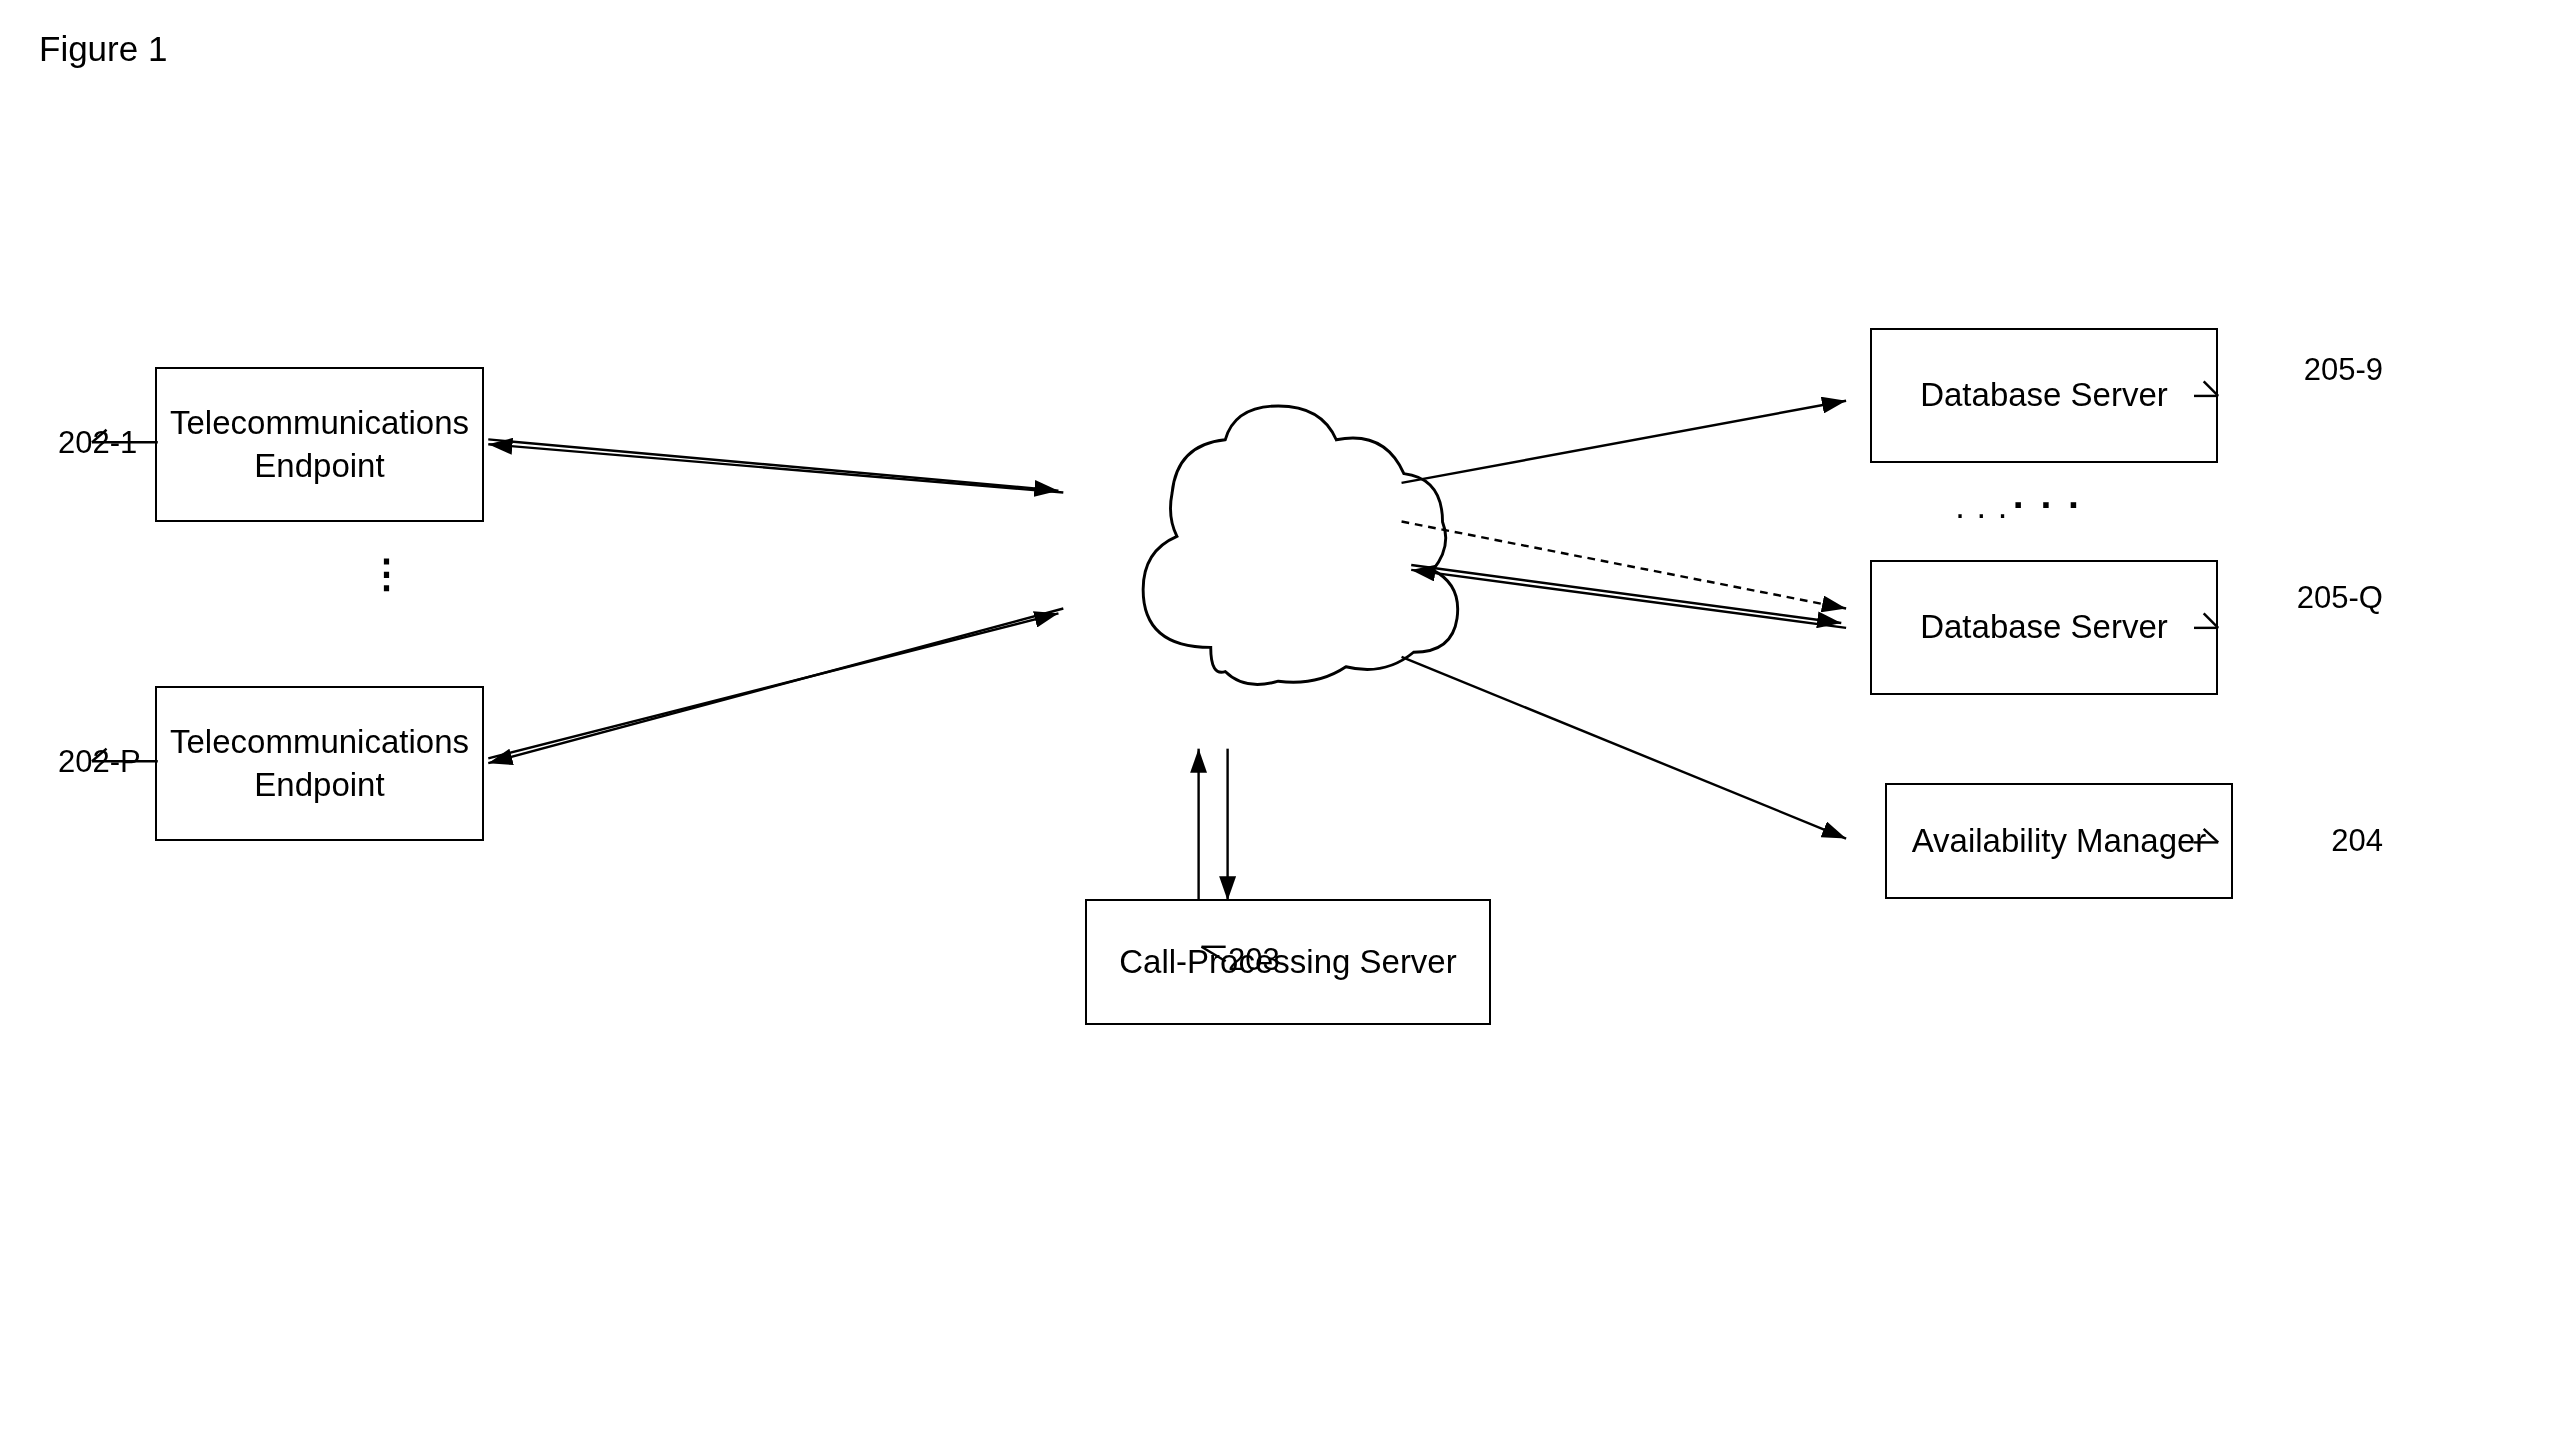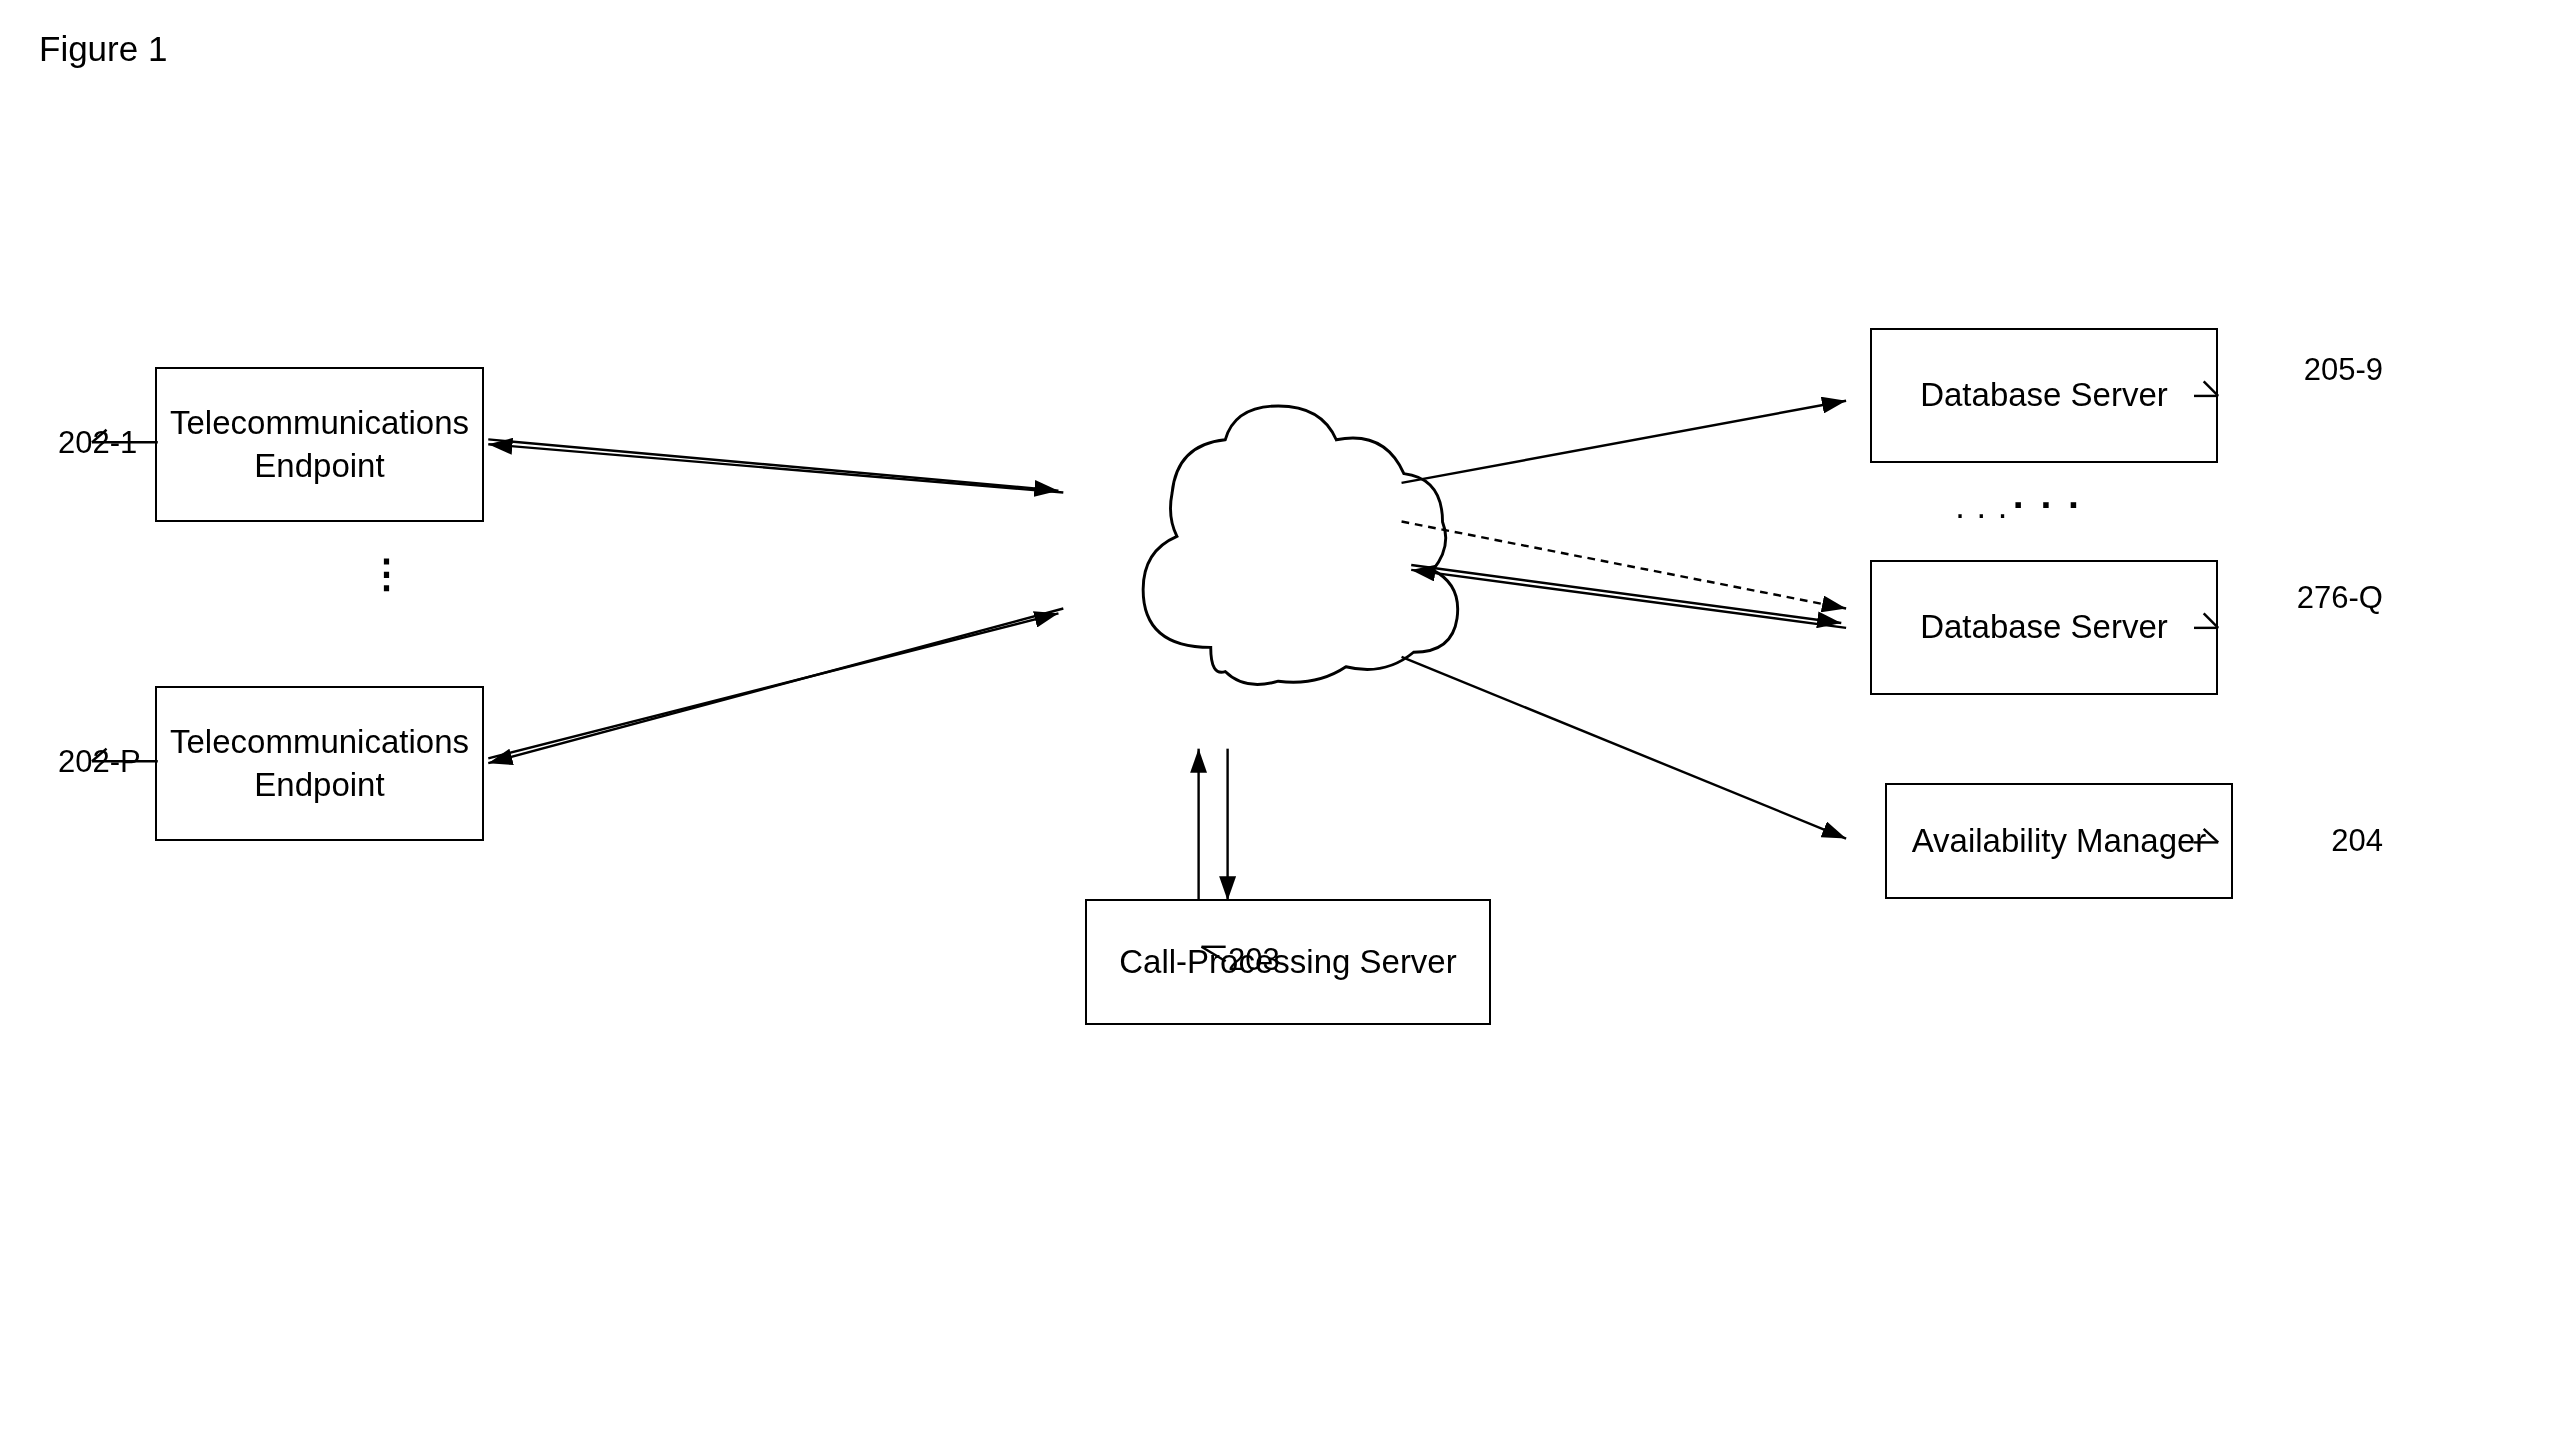--- a/index.html
+++ b/index.html
@@ -180,21 +180,21 @@
   <div class="box db-server-1">
     <span>Database Server</span>
   </div>
 
   <div class="ref-label" style="right:193px; top:275px;">205-9</div>
 
   <div class="box db-server-q">
     <span>Database Server</span>
   </div>
 
-  <div class="ref-label" style="right:193px; top:503px;">276-Q</div>
+  <div class="ref-label" style="right:193px; top:503px;">205-Q</div>
 
   <div class="box avail-manager">
     <span>Availability Manager</span>
   </div>
 
   <div class="ref-label" style="right:193px; top:710px;margin-top:36px;">204</div>
 
   <div class="box call-proc">
     <span>Call-Processing Server</span>
   </div>

